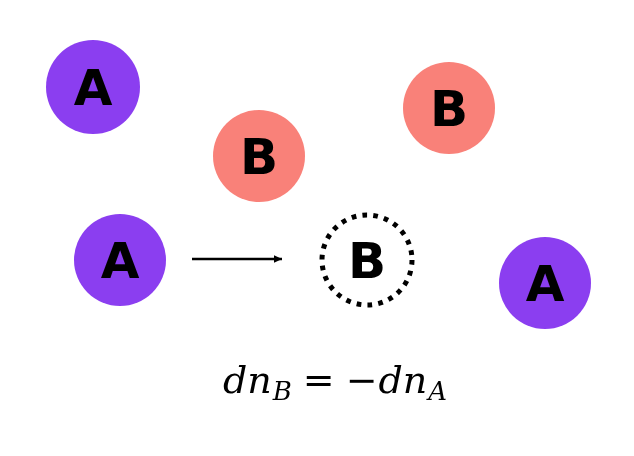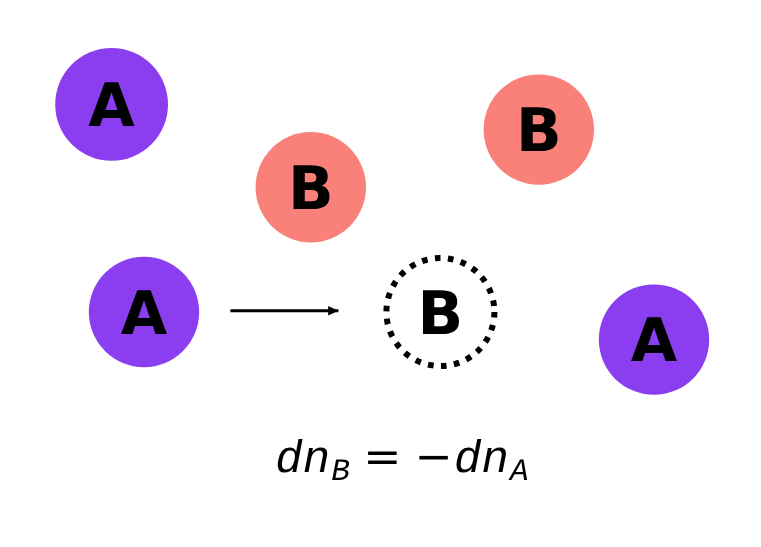--- a/index.html
+++ b/index.html
@@ -33,21 +33,20 @@
     width: 634px;
     text-align: center;
     font-family: "DejaVu Serif", "Liberation Serif", serif;
     font-size: 38px;
     line-height: 1;
     color: #000000;
     white-space: nowrap;
   }
   .mi {
     font-style: italic;
-    font-family: Liberation Mono, monospace;
   }
   .msub {
     font-size: 26px;
     vertical-align: -7px;
     margin-left: 1px;
   }
   .mo-eq {
     margin: 0 11px;
   }
   .mo-minus {

